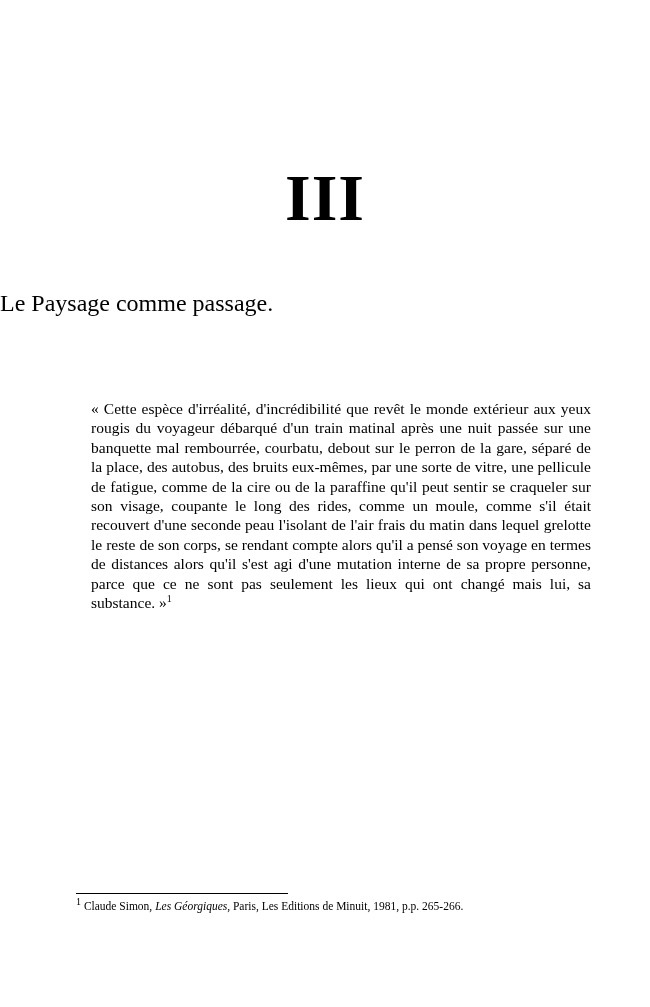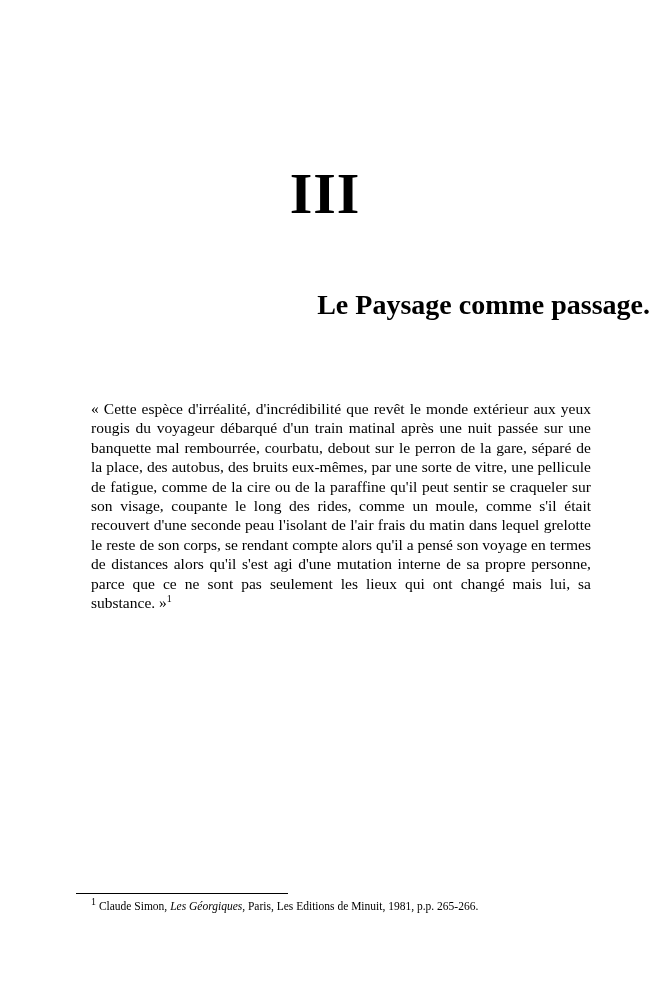--- a/index.html
+++ b/index.html
@@ -19,33 +19,33 @@
     position: absolute;
     inset: 0;
     background: #ffffff;
   }
   .chapter-number {
     position: absolute;
     top: 165px;
     left: 0;
     width: 100%;
     text-align: center;
-    font-size: 58px;
+    font-size: 66px;
     font-weight: bold;
     line-height: 1;
     letter-spacing: 1px;
   }
   .chapter-title {
     position: absolute;
     top: 290px;
     left: 0;
     width: 100%;
-    text-align: right;
-    font-size: 28px;
-    font-weight: bold;
+    text-align: left;
+    font-size: 24px;
+    font-weight: normal;
     line-height: 1.1;
   }
   .quote-paragraph {
     position: absolute;
     top: 384px;
     left: 76px;
     width: 500px;
     margin: 15px;
     font-size: 15.5px;
     line-height: 19.4px;
@@ -60,21 +60,21 @@
     position: absolute;
     top: 893px;
     left: 76px;
     width: 212px;
     height: 0;
     border-top: 1.5px solid #000000;
   }
   .footnote {
     position: absolute;
     top: 899px;
-    left: 91px;
+    left: 76px;
     width: 520px;
     margin: 0;
     font-size: 11.5px;
     line-height: 14px;
     text-align: left;
   }
   .footnote .italic {
     font-style: italic;
   }
 </style>

